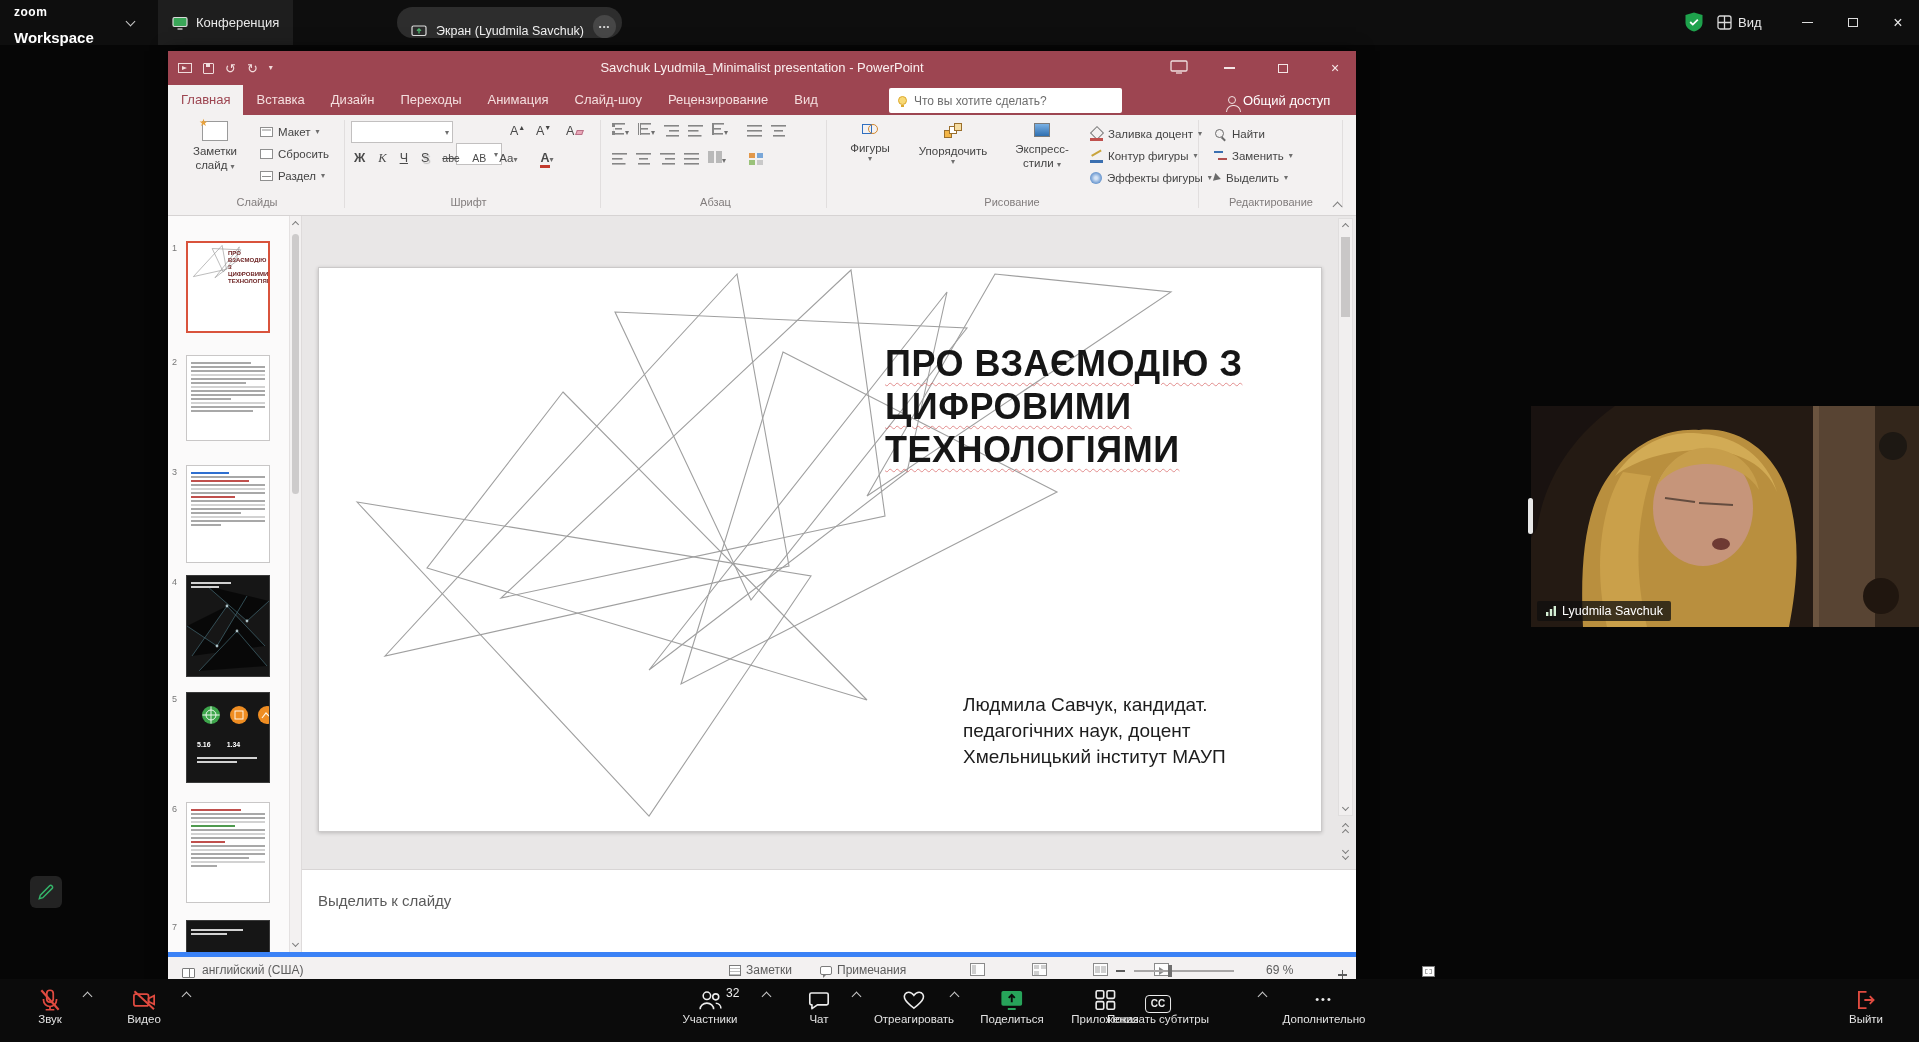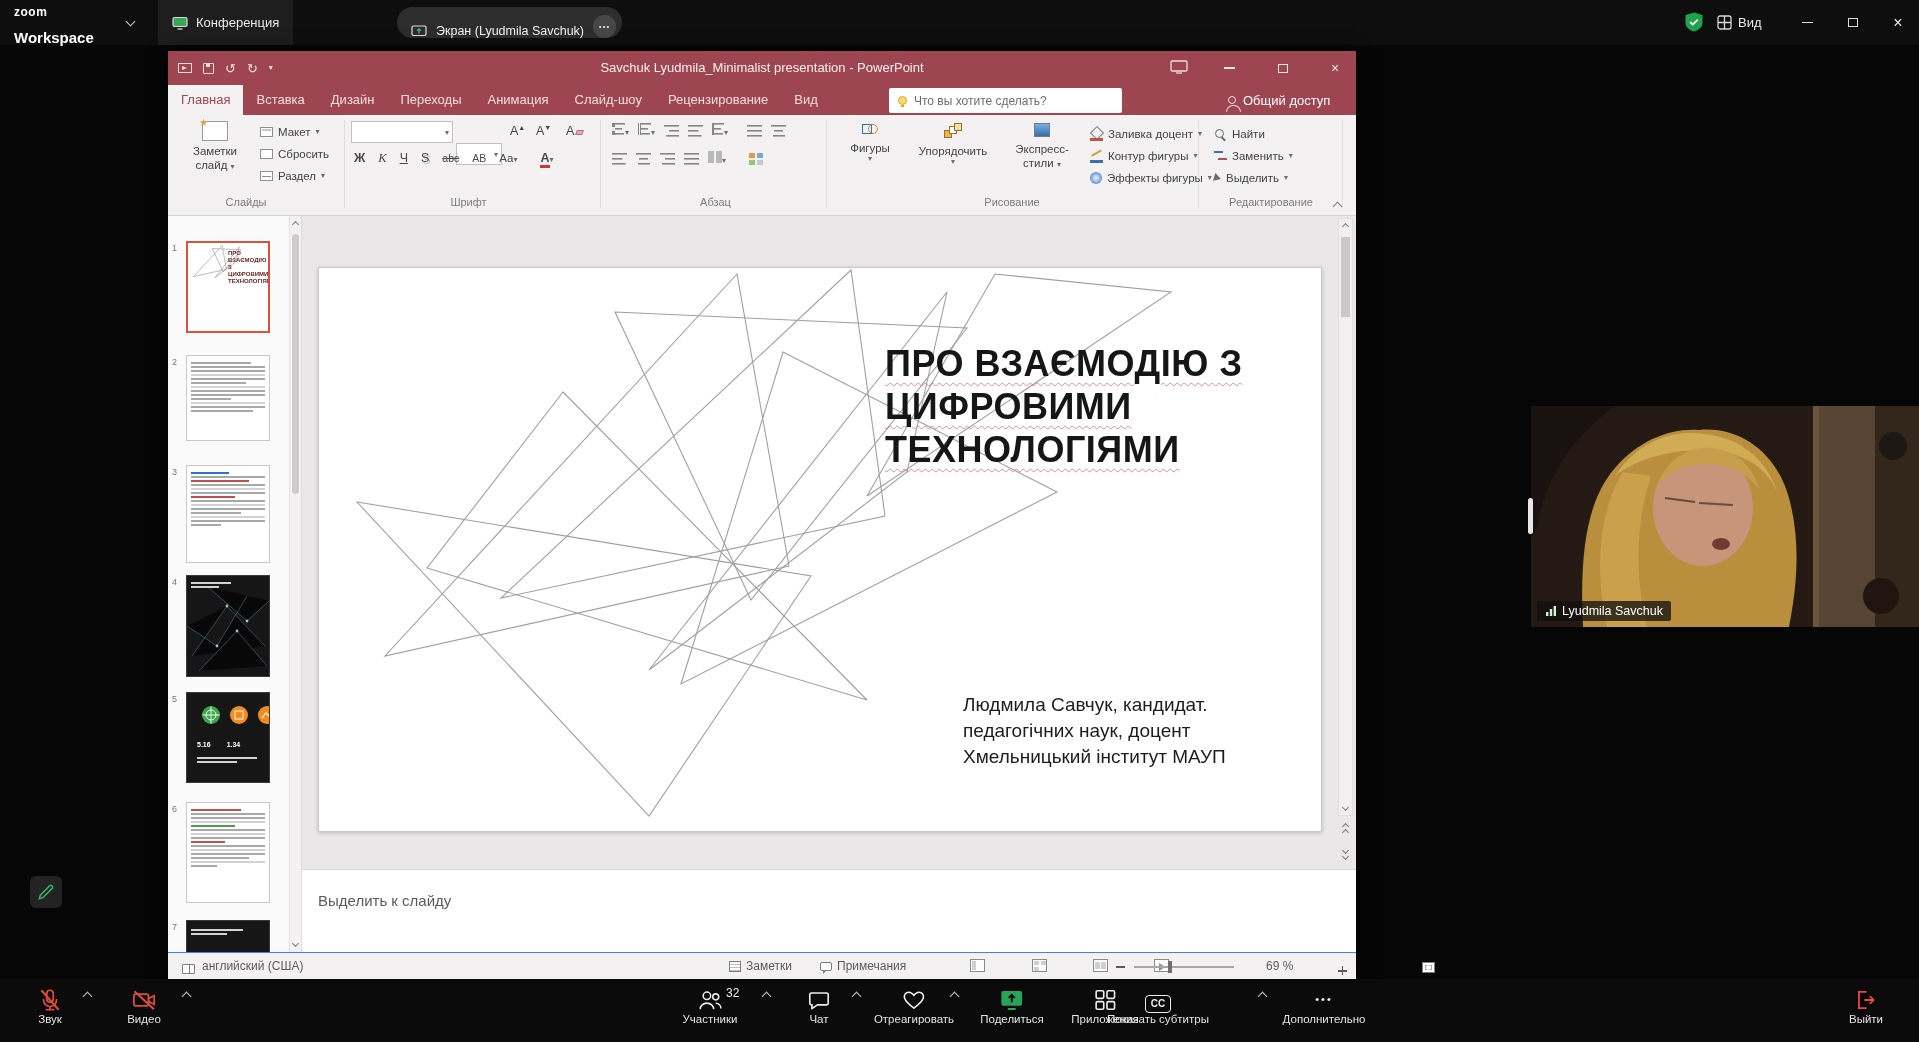--- a/index.html
+++ b/index.html
@@ -140,21 +140,21 @@
 
 .sscroll{position:absolute;left:1170px;top:2px;width:15px;height:598px;background:#f1efef;border:1px solid #e0dede}
 .sscroll .st{position:absolute;left:2px;top:18px;width:9px;height:80px;background:#c9c7c7}
 .navbtns{position:absolute;left:1170px;width:15px;text-align:center}
 
 
 .notes{position:absolute;left:134px;top:653px;width:1054px;height:83px;background:#fff;border-top:1px solid #d8d5d5}
 .notes-txt{position:absolute;left:16px;top:22px;font-size:15px;color:#5a5a5a}
 
 
-.status{position:absolute;left:0;top:901px;width:100%;height:27px;background:#f3f1f1;border-top:1px solid #3b82f6;font-size:12px;color:#5c5c5c}
+.status{position:absolute;left:0;top:901px;width:100%;height:27px;background:#f3f1f1;border-top:5px solid #3b82f6;font-size:12px;color:#5c5c5c}
 .ibook{width:13px;height:10px;border:1px solid #7c7c7c;border-radius:1px;position:relative;background:#fff;display:inline-block}
 .ibook::before{content:"";position:absolute;left:50%;top:0;bottom:0;width:1px;background:#7c7c7c}
 .inotes{width:12px;height:11px;border:1px solid #7c7c7c;background:repeating-linear-gradient(#fff 0 2px,#bdbdbd 2px 3px);display:inline-block}
 .icmt{width:12px;height:9px;border:1px solid #7c7c7c;border-radius:2px;position:relative;background:#fff;display:inline-block}
 .icmt::after{content:"";position:absolute;left:2px;bottom:-4px;border-top:4px solid #7c7c7c;border-right:4px solid transparent}
 .vico{width:15px;height:13px;border:1px solid #8a8a8a;background:#fdfdfd;display:inline-block;position:relative}
 .vico.norm::before{content:"";position:absolute;left:1px;top:1px;bottom:1px;width:4px;background:#cfcfcf}
 .vico.sort{background:linear-gradient(#cfcfcf,#cfcfcf) 1px 1px/5px 4px no-repeat,linear-gradient(#cfcfcf,#cfcfcf) 8px 1px/5px 4px no-repeat,linear-gradient(#cfcfcf,#cfcfcf) 1px 7px/5px 4px no-repeat,#fdfdfd}
 .vico.read::before{content:"";position:absolute;left:1px;top:2px;bottom:2px;right:1px;background:linear-gradient(90deg,#cfcfcf 45%,transparent 45% 55%,#cfcfcf 55%)}
 .vico.show::before{content:"";position:absolute;left:4px;top:2.5px;border-left:6px solid #8a8a8a;border-top:4px solid transparent;border-bottom:4px solid transparent}
@@ -293,21 +293,21 @@
         <div class="rrow">
             <span class="mi-box"></span>
             <span>Сбросить</span>
           </div>
         <div class="rrow">
             <span class="mi-box split"></span>
             <span>Раздел</span>
             <span class="dd">▾</span>
           </div>
       </div>
-      <div class="glabel" style="left:0;width:156px">Слайды</div>
+      <div class="glabel" style="left:11px;width:156px">Слайды</div>
 
       
       <div class="combo abs" style="left:183px;top:6px;width:102px">
           <span class="dd">▾</span>
         </div>
       <div class="combo abs" style="left:288px;top:6px;width:46px">
           <span class="dd">▾</span>
         </div>
       <div class="abs" style="left:342px;top:9px"><span class="fbtn">А</span><span class="grow-arrow">▲</span></div>
       <div class="abs" style="left:368px;top:9px"><span class="fbtn">А</span><span class="grow-arrow">▼</span></div>

